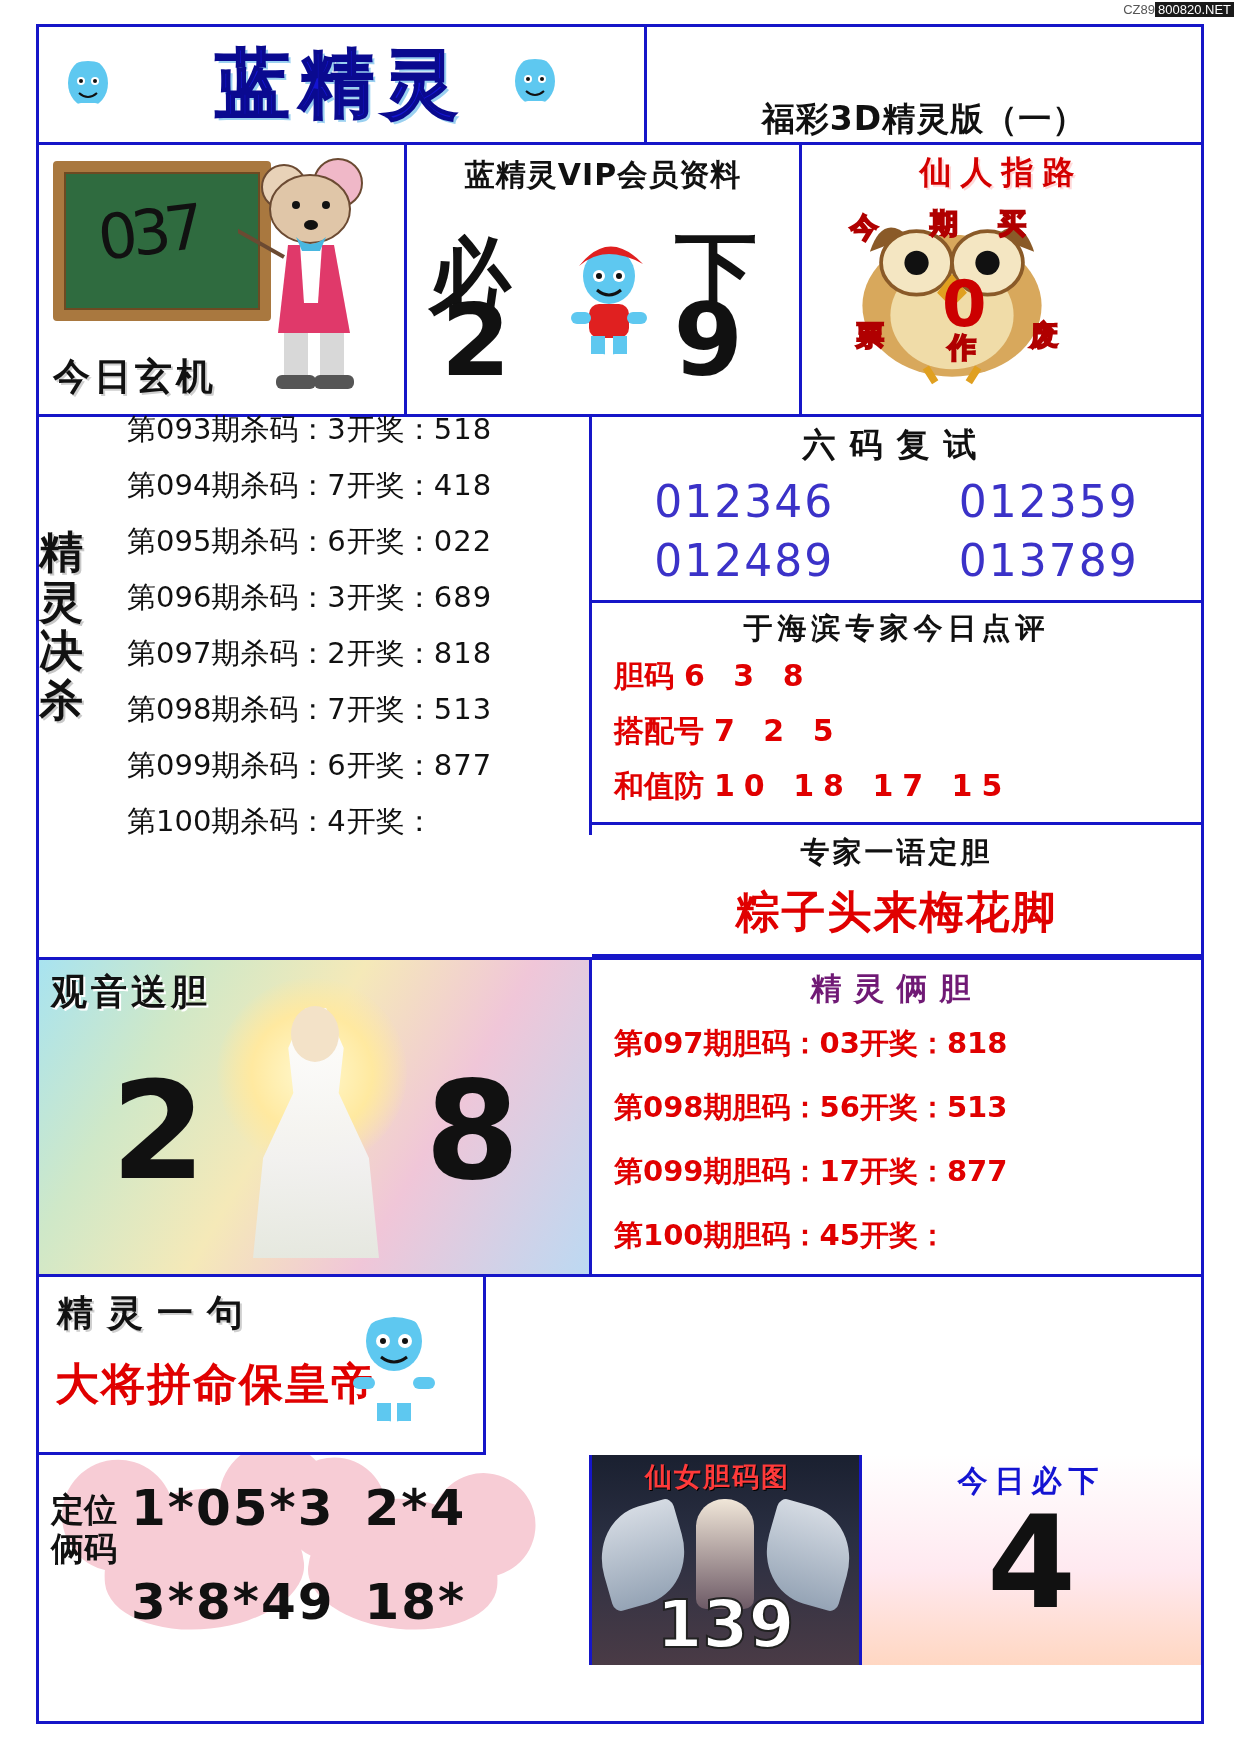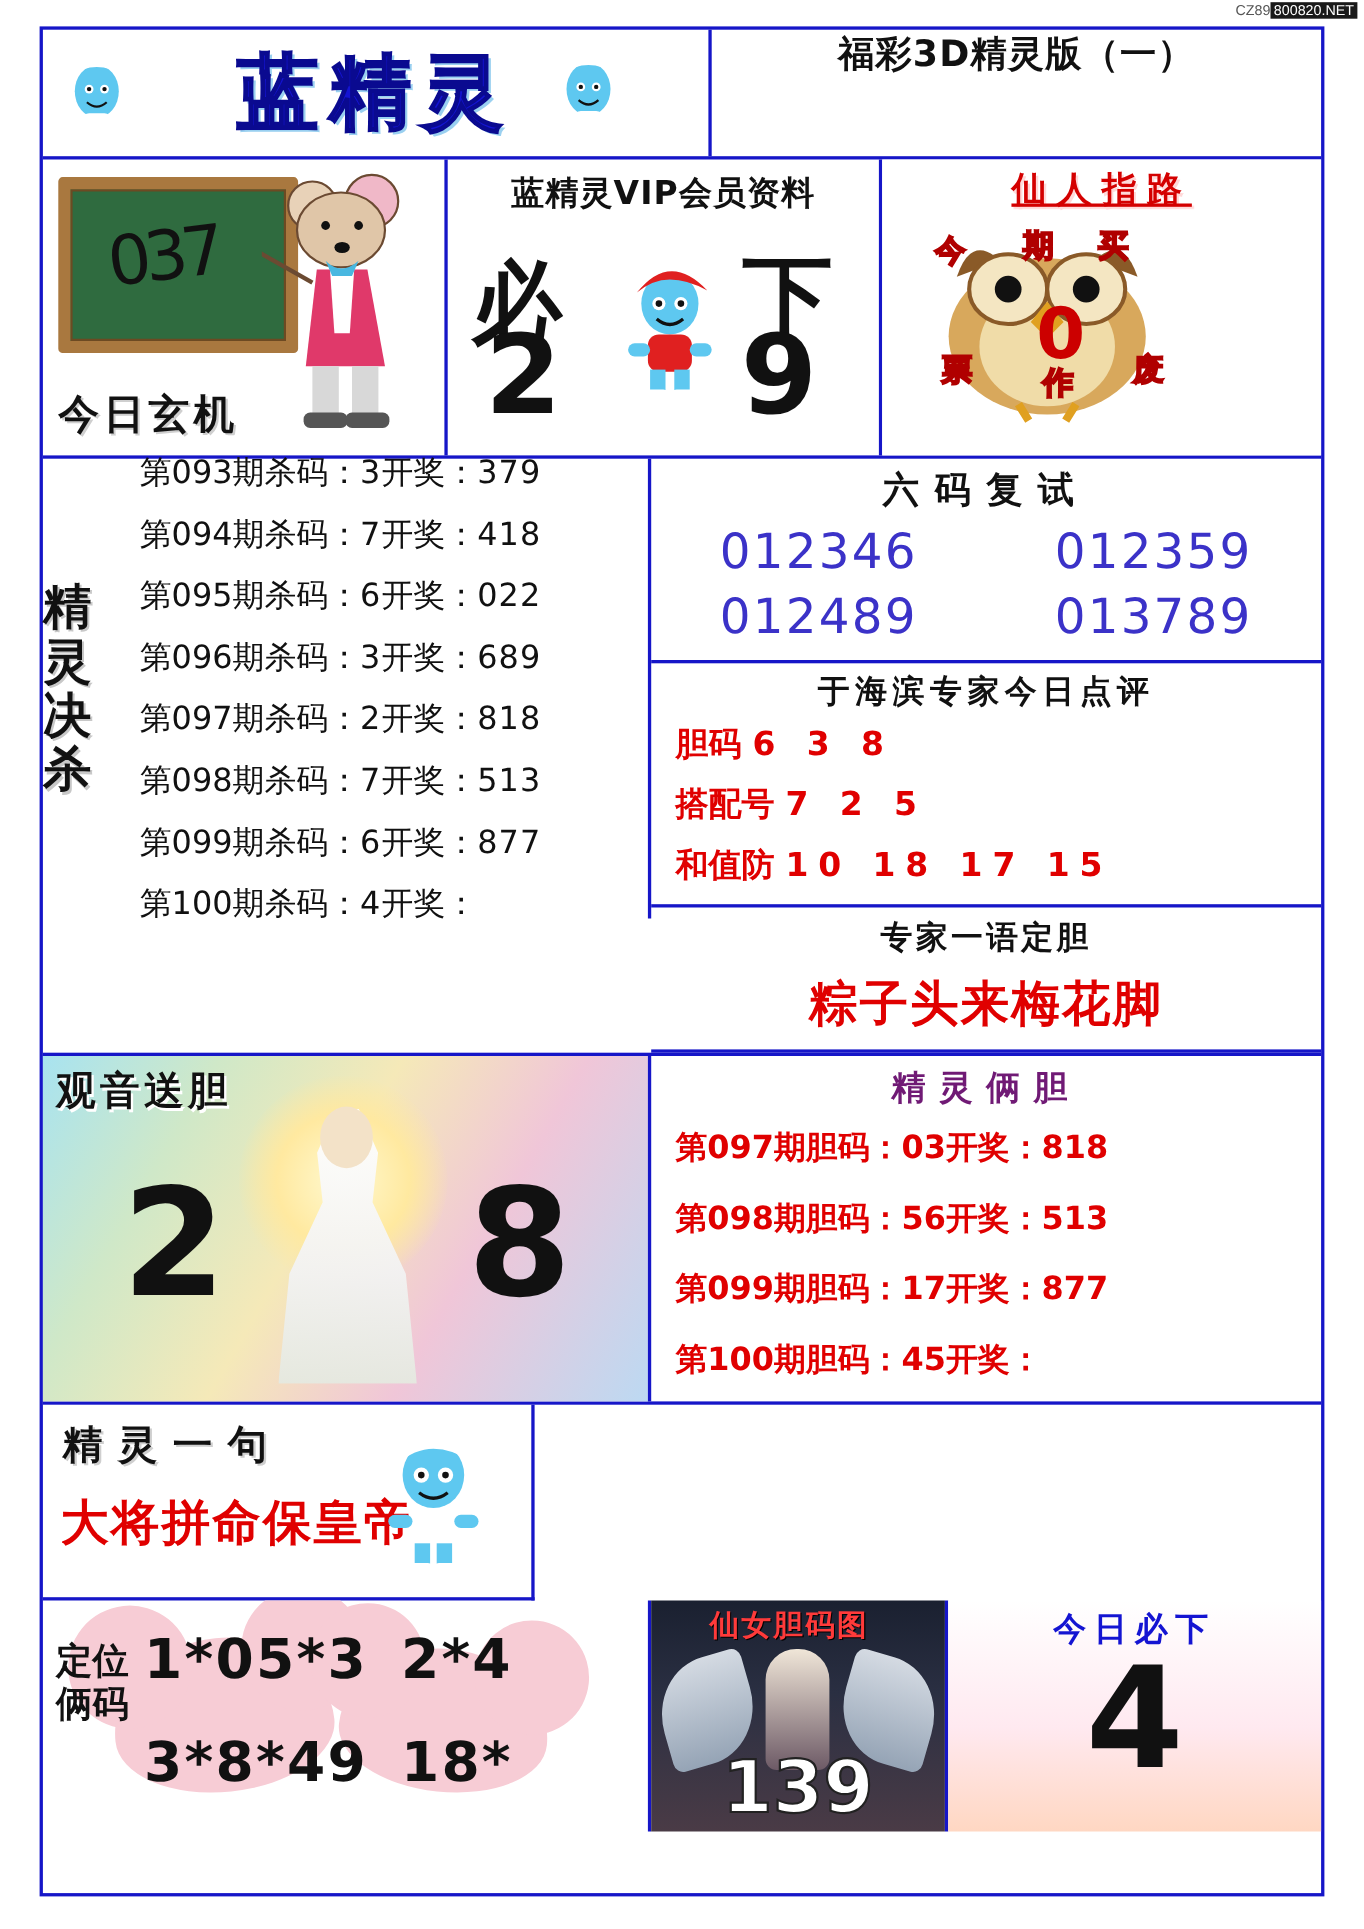--- a/index.html
+++ b/index.html
@@ -8,21 +8,21 @@
   .watermark .box{background:#1a1a1a;color:#fff;padding:0 3px;}
   .page{position:absolute;left:36px;top:24px;width:1168px;height:1700px;border:3px solid #1616c8;box-sizing:border-box;}
 
   
   .header{display:flex;height:118px;border-bottom:3px solid #1616c8;box-sizing:border-box;}
   .header-left{width:608px;border-right:3px solid #1616c8;box-sizing:border-box;position:relative;display:flex;align-items:center;justify-content:center;}
   .brand{font-family:"DejaVu Sans",sans-serif;font-weight:bold;font-size:74px;color:#1414d2;letter-spacing:10px;-webkit-text-stroke:2px #0a0a90;text-shadow:3px 3px 0 #9ad0f0;}
   .smurf{position:absolute;width:70px;height:86px;}
   .smurf.l{left:14px;top:16px;}
   .smurf.r{right:74px;top:14px;}
-  .header-right{flex:1;display:flex;flex-direction:column;align-items:center;justify-content:space-between;}
+  .header-right{flex:1;display:flex;flex-direction:column;align-items:center;justify-content:flex-end;}
   .h-title{font-size:33px;font-weight:bold;color:#111;letter-spacing:1px;font-family:"DejaVu Sans",sans-serif;}
   .h-issue{font-size:37px;font-weight:bold;color:#111;margin-top:7px;font-family:"DejaVu Sans",sans-serif;}
   .h-issue .num{color:#e00000;font-size:44px;}
 
   
   .row2{display:flex;height:272px;border-bottom:3px solid #1616c8;box-sizing:border-box;}
   .cell{box-sizing:border-box;position:relative;}
   .c-xuanji{width:368px;border-right:3px solid #1616c8;padding:6px;}
   .board{position:absolute;left:14px;top:16px;width:196px;height:138px;background:#2f6b3f;border:11px solid #a9783f;border-radius:4px;box-shadow:0 0 0 2px #6d4a22 inset;}
   .board .scrib{position:absolute;left:34px;top:24px;font-size:62px;color:#111;font-family:"DejaVu Sans",sans-serif;transform:rotate(-7deg);letter-spacing:-6px;}
@@ -32,21 +32,21 @@
   .c-vip{width:395px;border-right:3px solid #1616c8;display:flex;flex-direction:column;align-items:center;}
   .vip-title{font-size:30px;font-weight:bold;color:#111;margin-top:10px;letter-spacing:1px;font-family:"DejaVu Sans",sans-serif;}
   .vip-body{flex:1;width:100%;position:relative;}
   .vip-bi{position:absolute;left:22px;top:26px;font-size:82px;font-weight:bold;font-family:"DejaVu Sans",sans-serif;color:#111;}
   .vip-xia{position:absolute;right:42px;top:20px;font-size:82px;font-weight:bold;font-family:"DejaVu Sans",sans-serif;color:#111;}
   .vip-n1{position:absolute;left:34px;top:86px;font-size:100px;font-weight:bold;color:#111;font-family:"DejaVu Sans",sans-serif;}
   .vip-n2{position:absolute;right:56px;top:86px;font-size:100px;font-weight:bold;color:#111;font-family:"DejaVu Sans",sans-serif;}
   .vip-smurf{position:absolute;left:146px;top:34px;width:112px;height:140px;}
 
   .c-owl{flex:1;display:flex;flex-direction:column;align-items:center;background:#fff;}
-  .owl-title{font-size:32px;font-weight:bold;color:#d40000;letter-spacing:9px;margin-top:6px;font-family:"DejaVu Sans",sans-serif;text-shadow:2px 2px 0 #ffd9d9;text-decoration:underline;}
+  .owl-title{font-size:32px;font-weight:bold;color:#d40000;letter-spacing:9px;margin-top:6px;font-family:"DejaVu Sans",sans-serif;text-shadow:2px 2px 0 #ffd9d9;}
   .owl-wrap{position:absolute;left:0;right:0;top:44px;bottom:0;}
   .owl-word{position:absolute;font-size:28px;font-weight:bold;color:#fff;-webkit-text-stroke:2px #b00000;font-family:"DejaVu Sans",sans-serif;}
   .ow1{left:48px;top:20px;} .ow2{left:128px;top:16px;} .ow3{left:196px;top:16px;}
   .ow4{left:228px;top:128px;} .ow5{left:146px;top:140px;} .ow6{left:54px;top:128px;}
   .owl-zero{position:absolute;left:140px;top:78px;font-size:64px;font-weight:bold;color:#cc0000;font-family:"DejaVu Sans",sans-serif;}
 
   
   .row3{display:flex;border-bottom:3px solid #1616c8;box-sizing:border-box;}
   .c-kill{width:553px;border-right:3px solid #1616c8;display:flex;box-sizing:border-box;height:418px;}
   .kill-label{width:84px;display:flex;flex-direction:column;align-items:center;justify-content:center;font-size:44px;font-weight:bold;font-family:"DejaVu Sans",sans-serif;color:#111;line-height:1.12;text-shadow:2px 2px 0 #c8c8c8;}
@@ -237,21 +237,21 @@
     </div>
   </div>
 
   <div class="row3">
     <div class="c-kill">
       <div class="kill-label">
         <span>精灵决杀</span>
       </div>
       <div class="kill-list">
         <div class="kill-row">
-          <span>第093期杀码：</span><span class="v">3</span><span>开奖：</span><span class="v">379</span>
+          <span>第093期杀码：</span><span class="v">3</span><span>开奖：</span><span class="v">518</span>
         </div>
         <div class="kill-row">
           <span>第094期杀码：</span><span class="v">7</span><span>开奖：</span><span class="v">418</span>
         </div>
         <div class="kill-row">
           <span>第095期杀码：</span><span class="v">6</span><span>开奖：</span><span class="v">022</span>
         </div>
         <div class="kill-row">
           <span>第096期杀码：</span><span class="v">3</span><span>开奖：</span><span class="v">689</span>
         </div>

